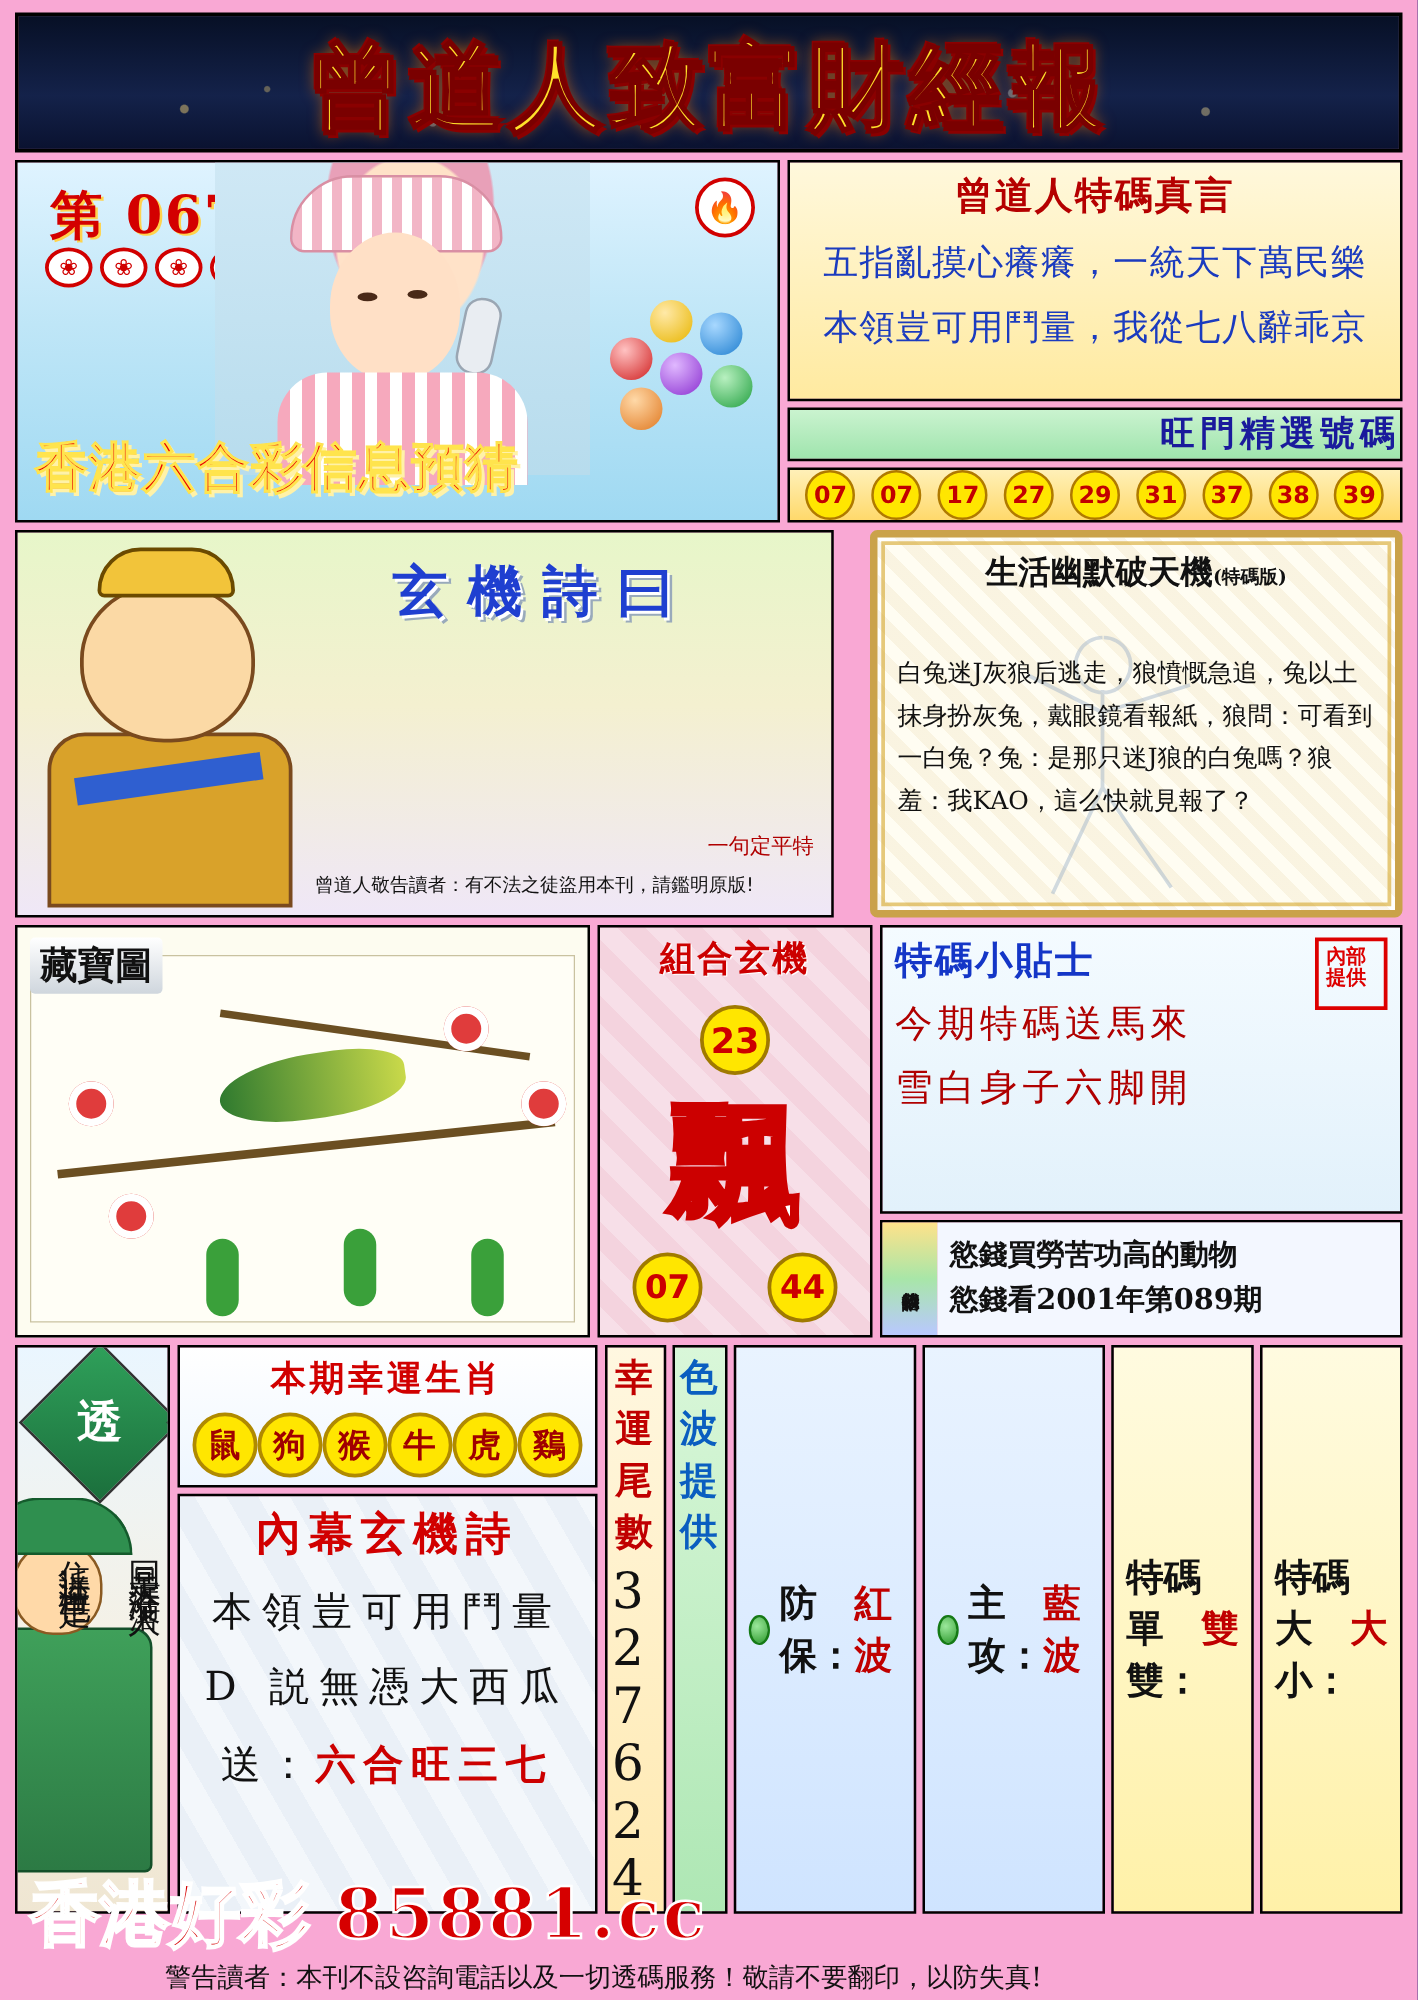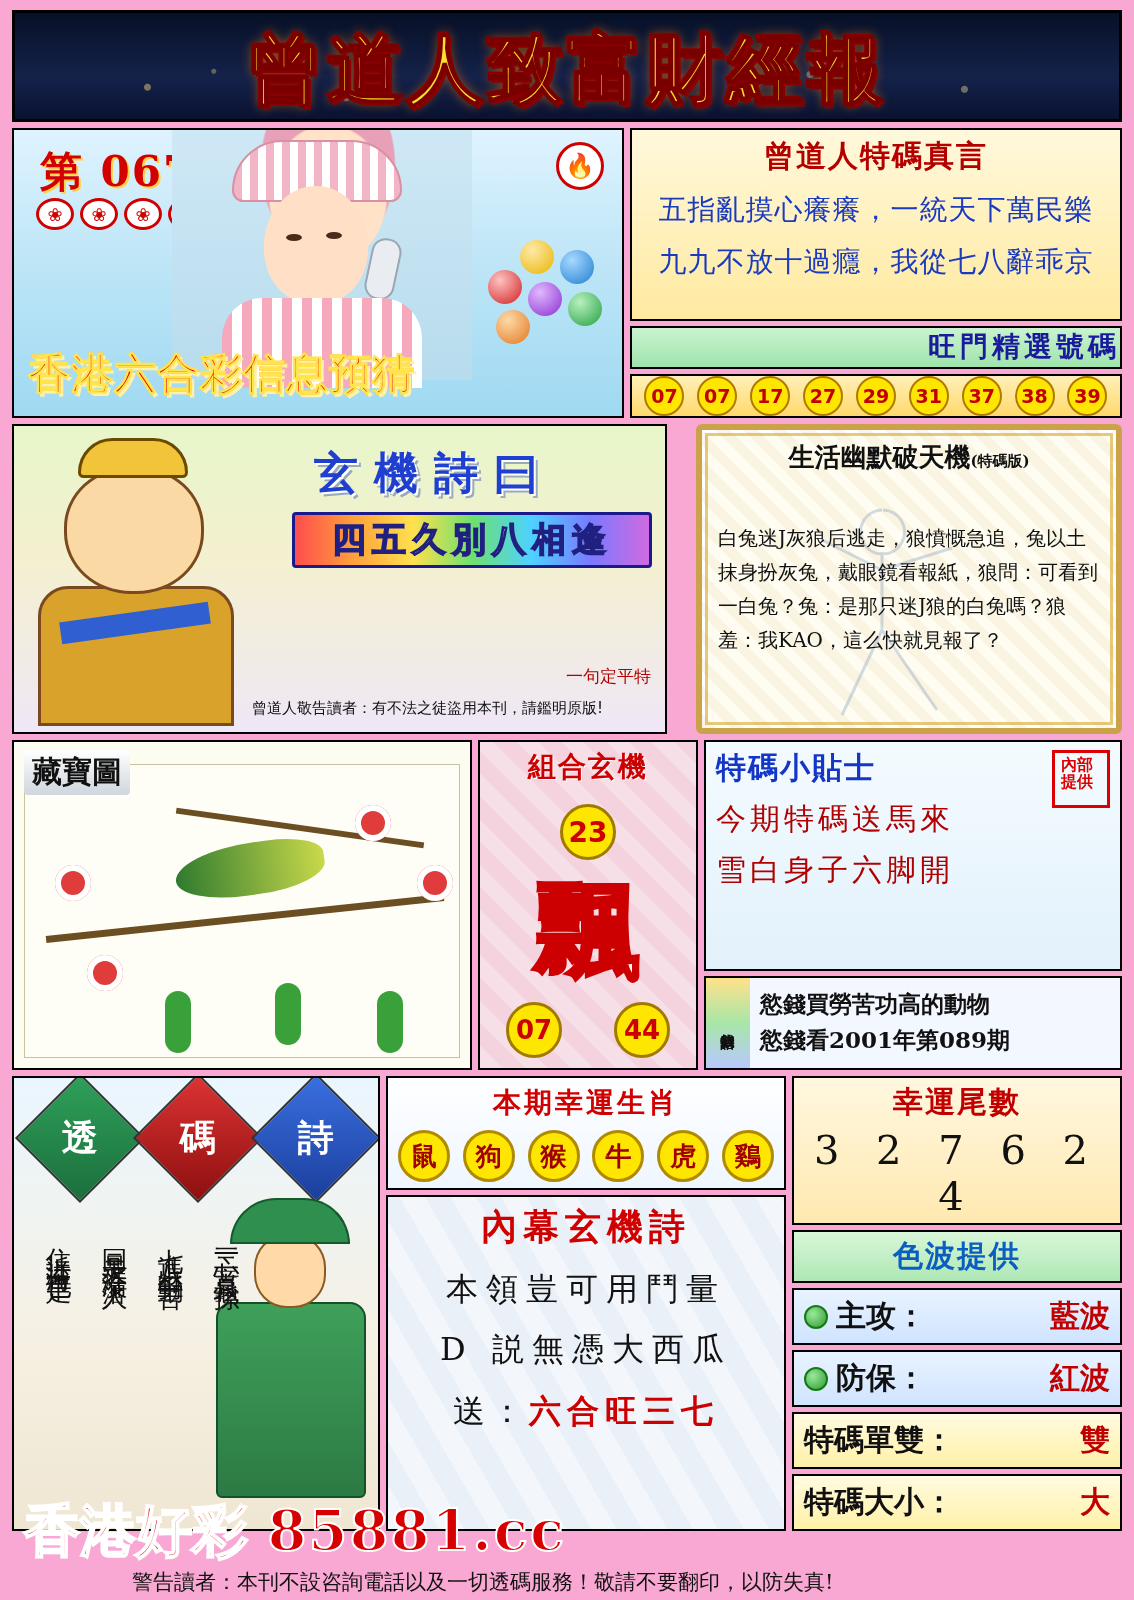--- a/index.html
+++ b/index.html
@@ -219,21 +219,21 @@
   .neimu { flex:1; border:2px solid #000; padding:6px 4px;
     background:repeating-linear-gradient(60deg,#f3f7fb 0 22px,#eaf0f7 22px 44px); }
   .neimu .h { text-align:center; font-size:36px; font-weight:bold; color:#d10000;
     letter-spacing:6px; font-family:"DejaVu Serif","Liberation Serif",serif; }
   .neimu .l { text-align:center; font-size:32px; color:#111; margin-top:16px; letter-spacing:8px;
     font-family:"DejaVu Serif","Liberation Serif",serif; }
   .neimu .send { text-align:center; font-size:32px; margin-top:18px; letter-spacing:6px;
     font-family:"DejaVu Serif","Liberation Serif",serif; color:#111; }
   .neimu .send b { color:#c00; }
 
-  .right4 { flex:1; display:flex; flex-direction:column; gap:5px;border-radius:32px; }
+  .right4 { flex:1; display:flex; flex-direction:row; gap:5px;border-radius:32px; }
   .weishu { border:2px solid #000; background:linear-gradient(180deg,#fff7e0,#ffe9b0); padding:4px; }
   .weishu .h { text-align:center; font-size:30px; font-weight:bold; color:#c00000;
     font-family:"DejaVu Serif","Liberation Serif",serif; letter-spacing:2px; }
   .weishu .v { text-align:center; font-size:40px; color:#111; letter-spacing:12px; margin-top:4px;
     font-family:"DejaVu Serif","Liberation Serif",serif; }
   .sebo { border:2px solid #000; background:linear-gradient(180deg,#d9f7d9,#aee7b4); padding:4px; }
   .sebo .h { text-align:center; font-size:30px; font-weight:bold; color:#0a5ec0;
     font-family:"DejaVu Serif","Liberation Serif",serif; letter-spacing:2px; }
   .kv { border:2px solid #000; flex:1; display:flex; align-items:center; padding:0 10px;
     font-size:30px; font-weight:bold; font-family:"DejaVu Serif","Liberation Serif",serif; }
@@ -292,21 +292,21 @@
         <div class="ball" style="left:16px; top:70px; background:radial-gradient(circle at 35% 30%,#ffd9a8,#e07820);"></div>
       </div>
       <div class="flame-logo"></div>
       <div class="issue-sub">香港六合彩信息預猜</div>
     </div>
 
     <div class="right1">
       <div class="zhenyan">
         <h3>曾道人特碼真言</h3>
         <div class="line">五指亂摸心癢癢，一統天下萬民樂</div>
-        <div class="line">九九不放十過癮，我從七八辭乖京</div>
+        <div class="line">本領豈可用鬥量，我從七八辭乖京</div>
       </div>
       <div class="wangmen">
         <span>旺門精選號碼</span>
       </div>
       <div class="numstrip" id="numstrip">
           <div class="n">07</div>
           <div class="n">07</div>
           <div class="n">17</div>
           <div class="n">27</div>
           <div class="n">29</div>
@@ -320,23 +320,20 @@
 
   <div class="row2">
     <div class="xuanji">
       <div class="oldman">
         <div class="om-body"></div>
         <div class="om-sash"></div>
         <div class="om-head"></div>
         <div class="om-hat"></div>
       </div>
       <div class="xuanji-title">玄機詩曰</div>
-      <div class="rainbow-bar">
-        <span>四五久別八相逢</span>
-      </div>
       <div class="xuanji-note">一句定平特</div>
       <div class="xuanji-warn">曾道人敬告讀者：有不法之徒盜用本刊，請鑑明原版!</div>
     </div>
 
     <div class="youmo">
       <h3>
         <span>生活幽默破天機</span><small>(特碼版)</small>
       </h3>
       <svg class="chalk" viewBox="0 0 260 230">
         <path d="M120 10 a22 22 0 1 0 1 0 M120 52 L120 130 M120 70 L60 40 M120 70 L190 48 M120 130 L80 215 M120 130 L175 210" fill="none" stroke="#9bb0c8" stroke-width="3"></path>
@@ -436,27 +433,27 @@
     <div class="right4">
       <div class="weishu">
         <div class="h">幸運尾數</div>
         <div class="v">3 2 7 6 2 4</div>
       </div>
       <div class="sebo">
         <div class="h">色波提供</div>
       </div>
       <div class="kv blue">
         <span class="dot"></span>
+        <span>防保：</span>
+        <span class="val">紅波</span>
+      </div>
+      <div class="kv blue">
+        <span class="dot"></span>
         <span>主攻：</span>
         <span class="val">藍波</span>
-      </div>
-      <div class="kv blue">
-        <span class="dot"></span>
-        <span>防保：</span>
-        <span class="val">紅波</span>
       </div>
       <div class="kv yellow">
         <span>特碼單雙：</span>
         <span class="val">雙</span>
       </div>
       <div class="kv yellow">
         <span>特碼大小：</span>
         <span class="val">大</span>
       </div>
     </div>

